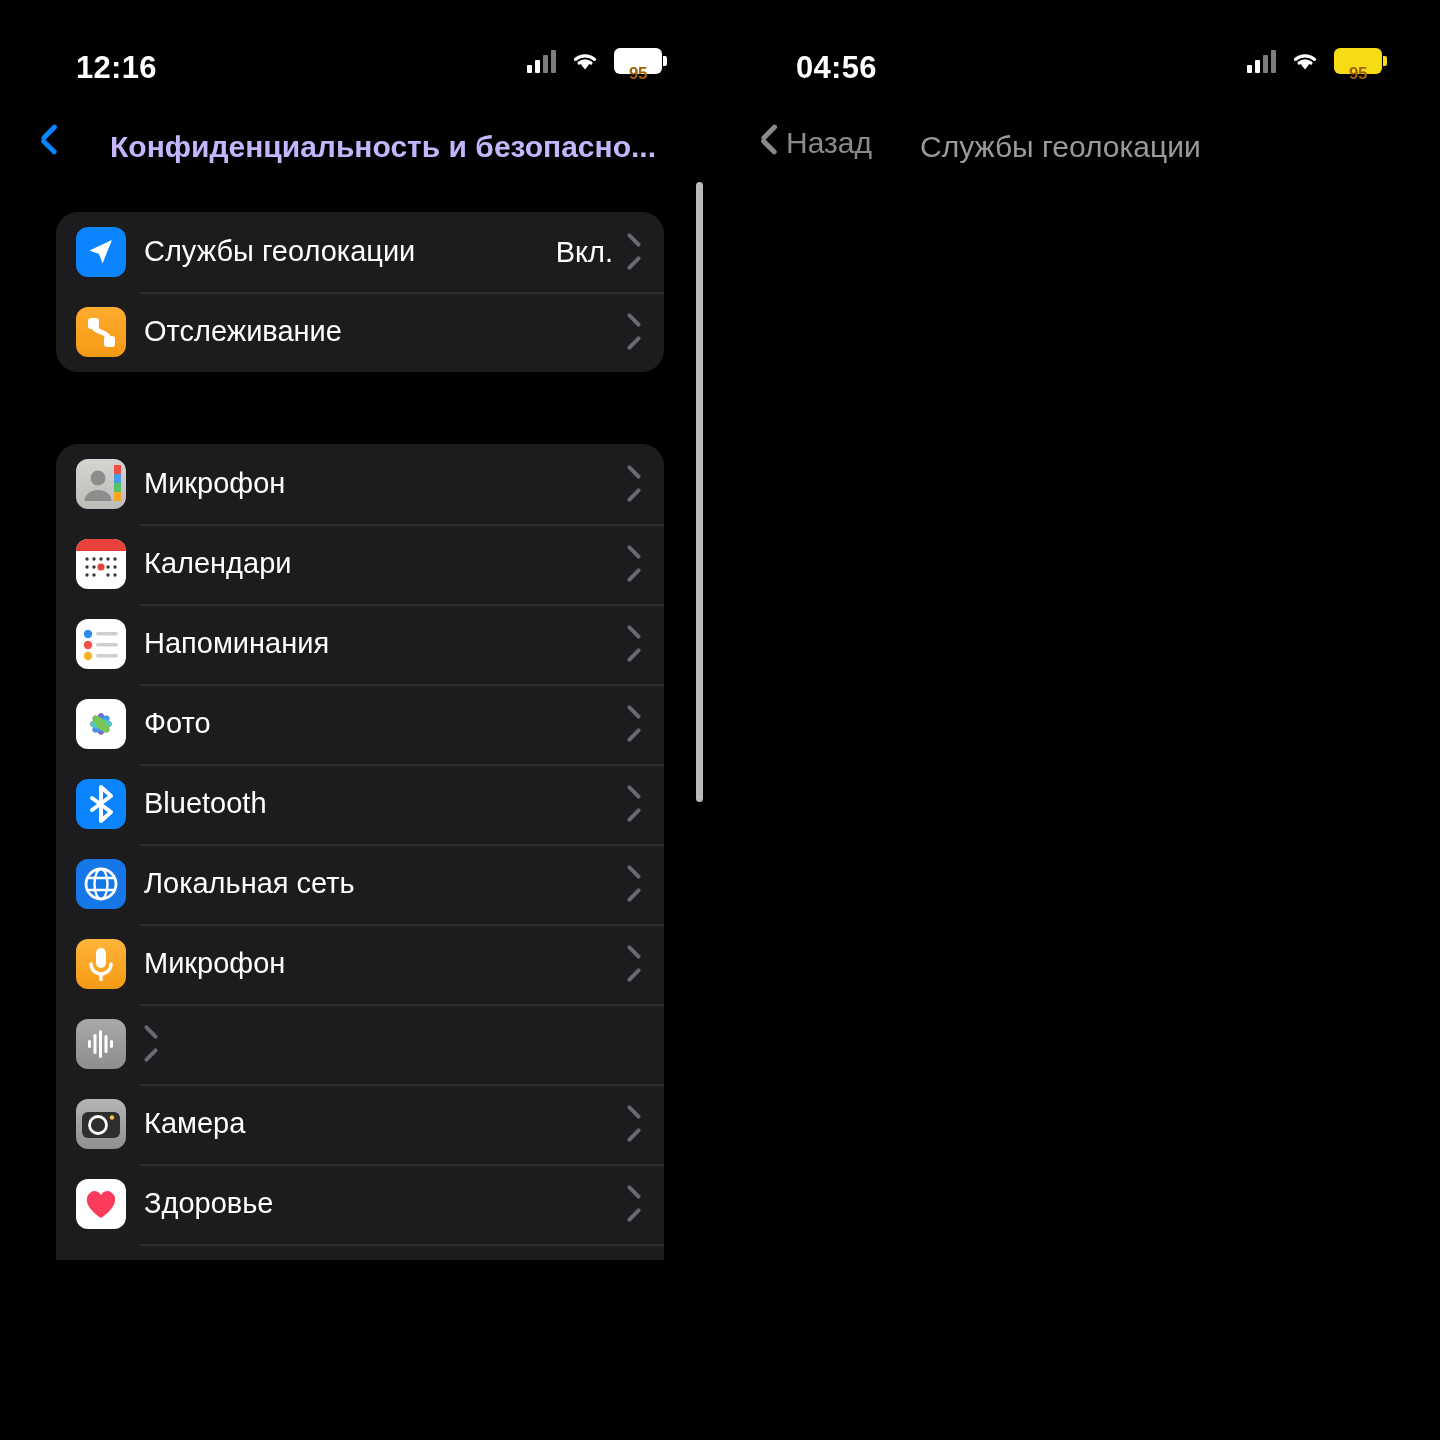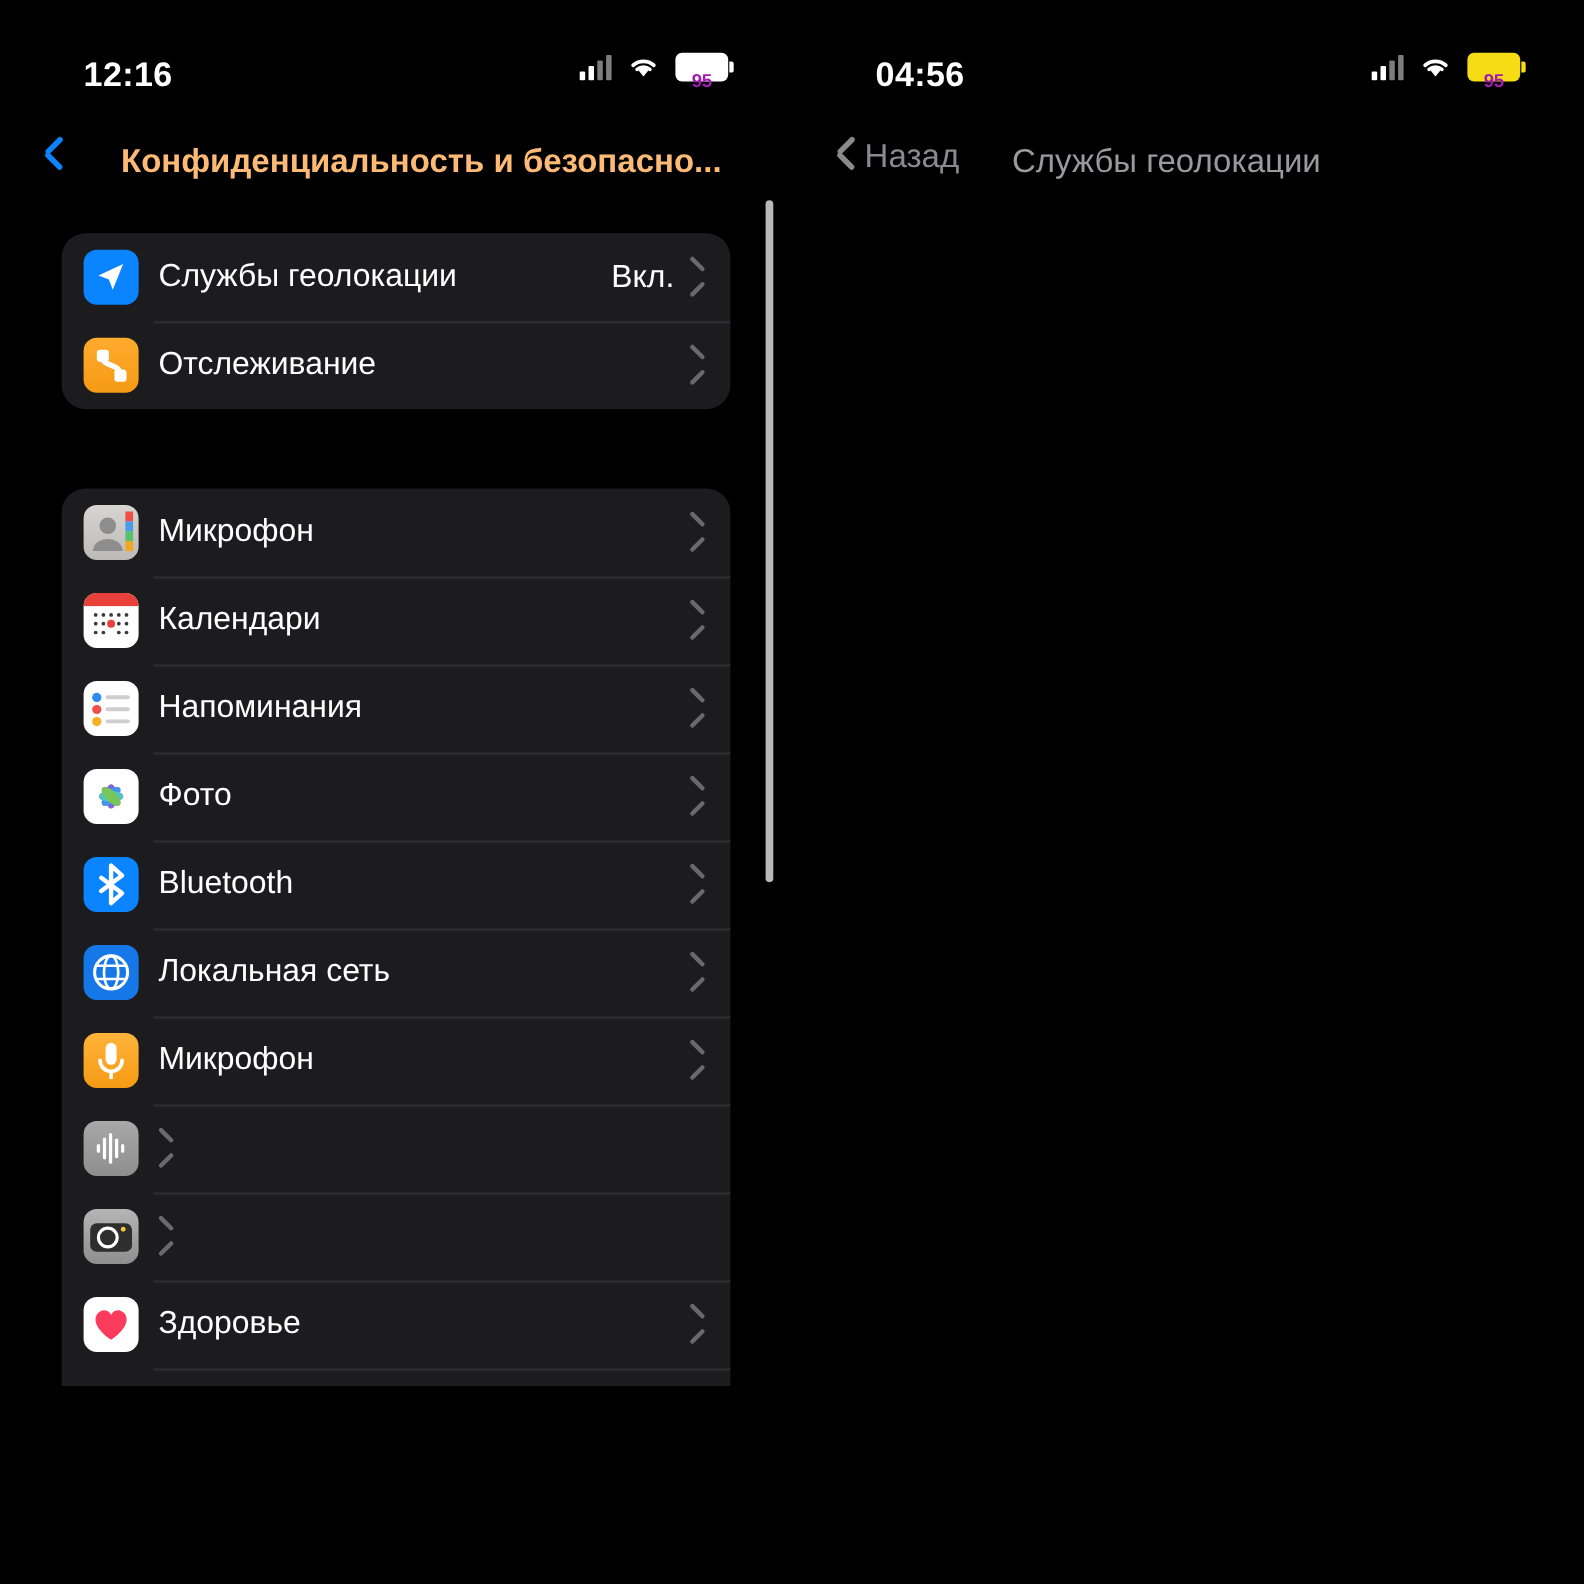--- a/index.html
+++ b/index.html
@@ -25,21 +25,21 @@
   .cellular i:nth-child(2){ height:13px; }
   .cellular i:nth-child(3){ height:18px; background:#7d7d7d; }
   .cellular i:nth-child(4){ height:23px; background:#7d7d7d; }
   .wifi { width:30px; height:22px; position:relative; }
   .batt {
     position:relative; width:48px; height:26px; border-radius:6px;
     display:flex; align-items:center; justify-content:center;
   }
   .batt.white { background:#fff; }
   .batt.yellow{ background:#f5dc14; }
-  .batt span { font-size:17px; font-weight:700; color:#a21caf; letter-spacing:-.4px;margin-top:25px; }
+  .batt span { font-size:17px; font-weight:700; color:#a16207; letter-spacing:-.4px;margin-top:25px; }
   .batt::after {
     content:""; position:absolute; right:-5px; top:8px; width:4px; height:10px;
     border-radius:0 2px 2px 0;
   }
   .batt.white::after { background:#fff; }
   .batt.yellow::after{ background:#f5dc14; }
 
   
   .navbar { position:absolute; top:110px; left:0; width:720px; height:80px; }
   .nav-back {
@@ -52,21 +52,21 @@
   }
   .chev-left::before { top:11px; transform:rotate(-45deg); transform-origin:left center; }
   .chev-left::after  { top:11px; transform:rotate(45deg);  transform-origin:left center; }
   .left .chev-left::before, .left .chev-left::after { background:#0a84ff; }
   .right .chev-left::before, .right .chev-left::after { background:#8a8a8e; }
   .nav-back-label { font-size:30px; color:#8a8a8e; }
   .nav-title {
     position:absolute; top:20px; font-size:30px; font-weight:700;
     white-space:nowrap;
   }
-  .left  .nav-title { left:110px; color:#fdba74; }
+  .left  .nav-title { left:110px; color:#c4b5fd; }
   .right .nav-title { left:200px; color:#9a9a9e; font-weight:400; }
 
   
   .group {
     position:absolute; left:56px; width:608px;
     background:#1c1c1e; border-radius:22px; overflow:hidden;
   }
   .row {
     position:relative; display:flex; align-items:center;
     min-height:80px; padding:0 22px 0 20px;
@@ -301,20 +301,21 @@
     </div>
 
     <div class="row">
       <span class="app-icon ic-camera">
         <svg viewBox="0 0 50 50" class="ic-glyph">
           <rect x="6" y="13" width="38" height="26" rx="6" fill="#2e2e2e"></rect>
           <circle cx="22" cy="26" r="8.5" fill="none" stroke="#fff" stroke-width="2.8"></circle>
           <circle cx="36" cy="18.5" r="2.2" fill="#f5c542"></circle>
         </svg>
       </span>
+      <span class="row-label">Камера</span>
       <span class="chev-right"></span>
     </div>
 
     <div class="row">
       <span class="app-icon ic-health">
         <svg viewBox="0 0 50 50" class="ic-glyph">
           <path d="M25 39 C10 29, 8 19, 14 14 C19 9.5, 25 14, 25 17 C25 14, 31 9.5, 36 14 C42 19, 40 29, 25 39 Z" fill="#fa3b5c"></path>
         </svg>
       </span>
       <span class="row-label">Здоровье</span>

